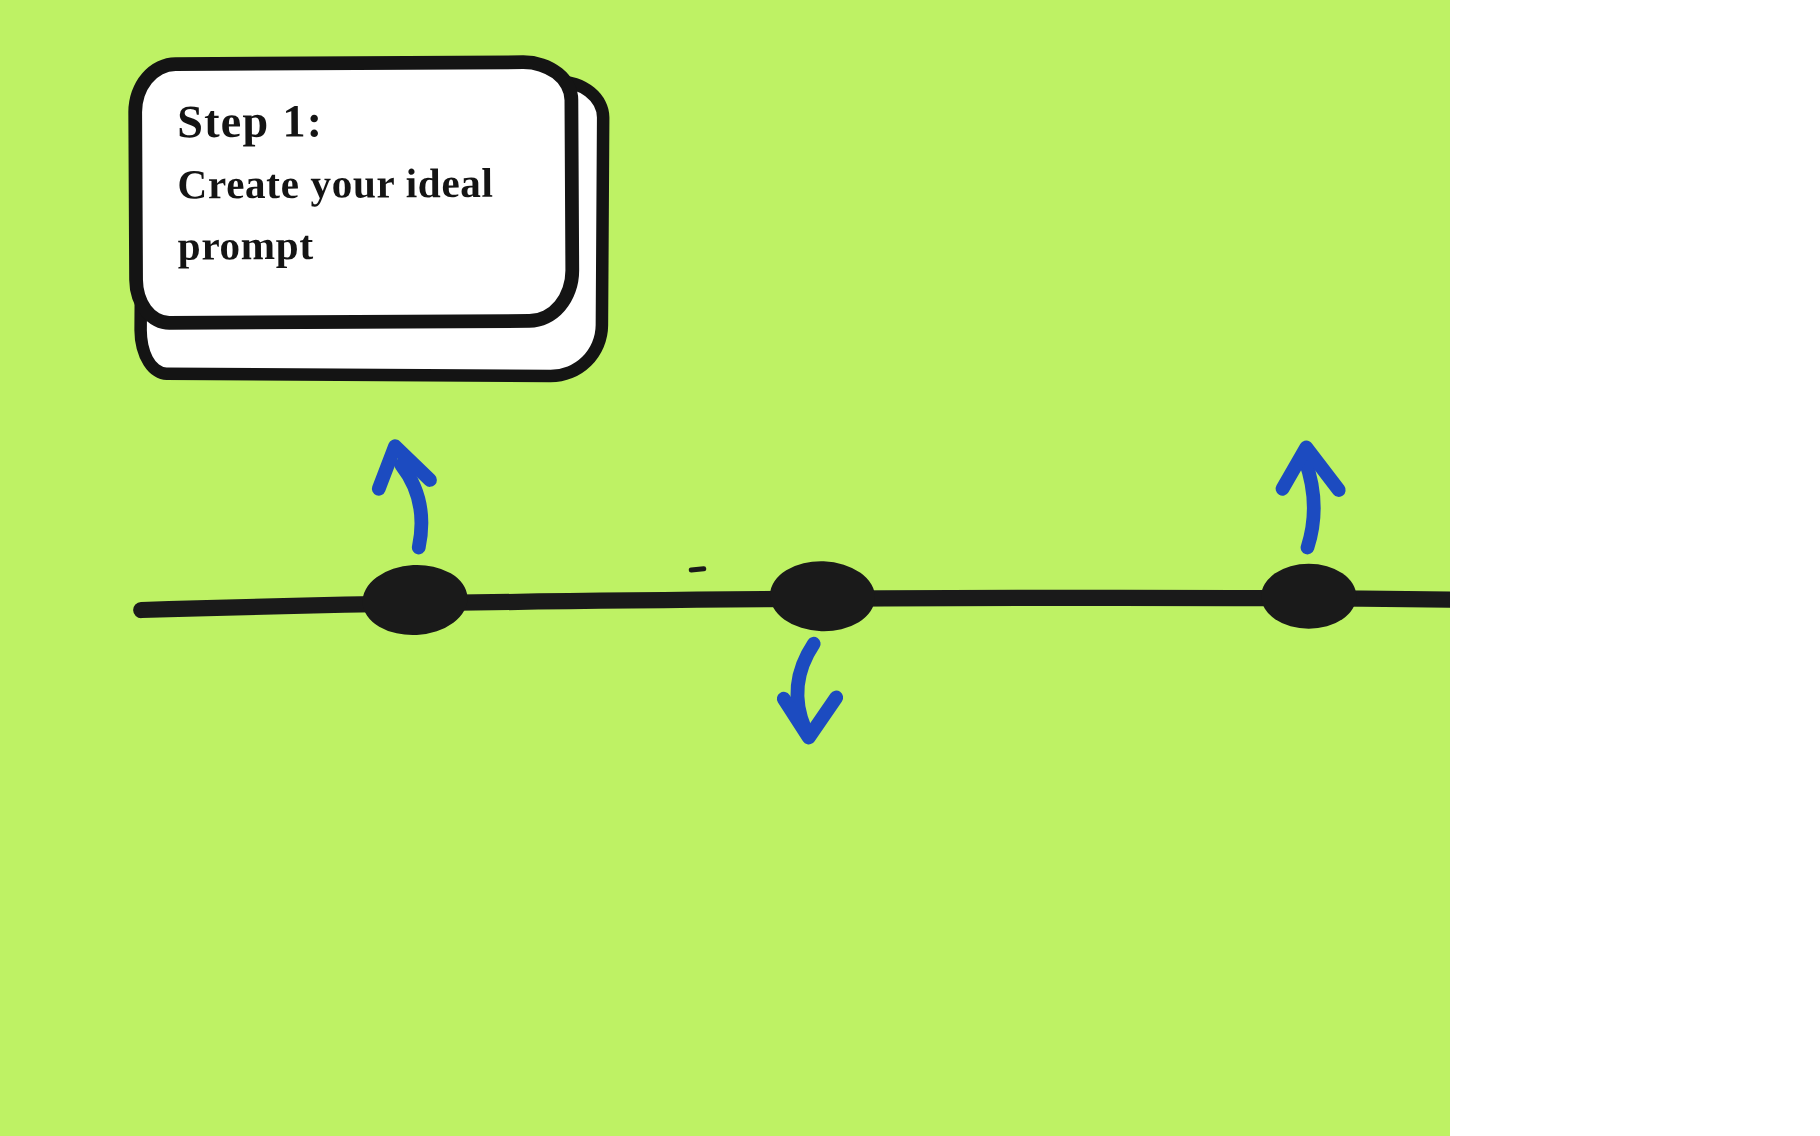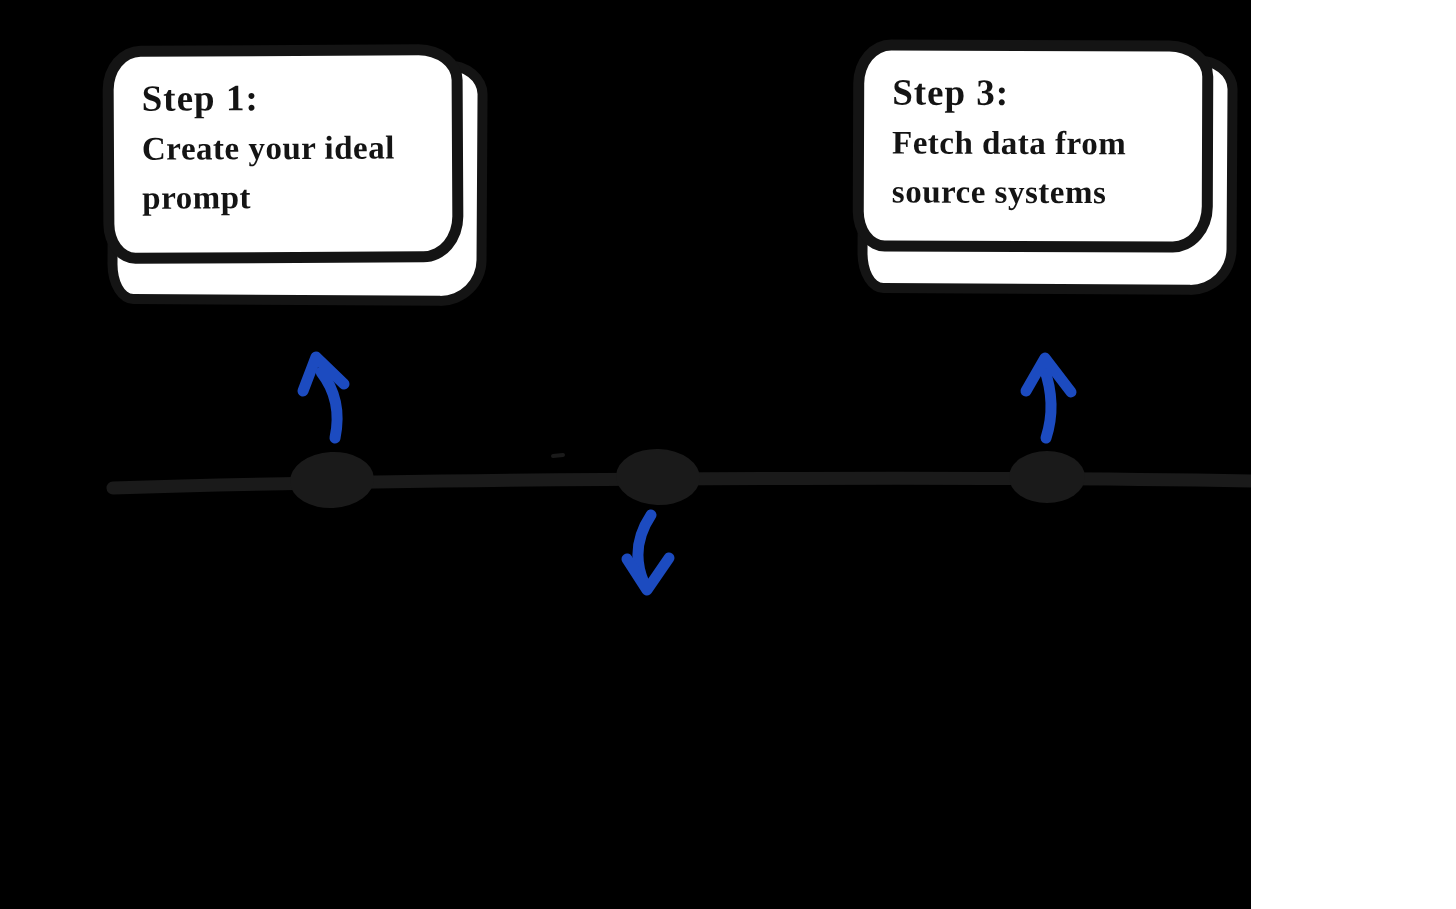--- a/index.html
+++ b/index.html
@@ -2,23 +2,23 @@
 <html><head>
 <meta charset="utf-8">
 <style>
   html, body {
     margin: 0;
     padding: 0;
     background: #ffffff;
   }
   .stage {
     position: relative;
-    width: 1251px;
+    width: 1160px;
     height: 909px;
-    background: #000000;
+    background: #bef264;
     overflow: hidden;
     font-family: cursive;
   }
   
   .card-stack {
     position: absolute;
   }
   .card-back {
     position: absolute;
     left: 5px;
@@ -105,23 +105,15 @@
 
   <div class="card-stack stack-step1">
     <div class="card-back"></div>
     <div class="card-front">
       <div class="card-title">Step 1:</div>
       <div class="card-line">Create your ideal</div>
       <div class="card-line">prompt</div>
     </div>
   </div>
 
-  <div class="card-stack stack-step3">
-    <div class="card-back"></div>
-    <div class="card-front">
-      <div class="card-title">Step 3:</div>
-      <div class="card-line">Fetch data from</div>
-      <div class="card-line">source systems</div>
-    </div>
-  </div>
 
 
 </div>
 
 </body></html>

